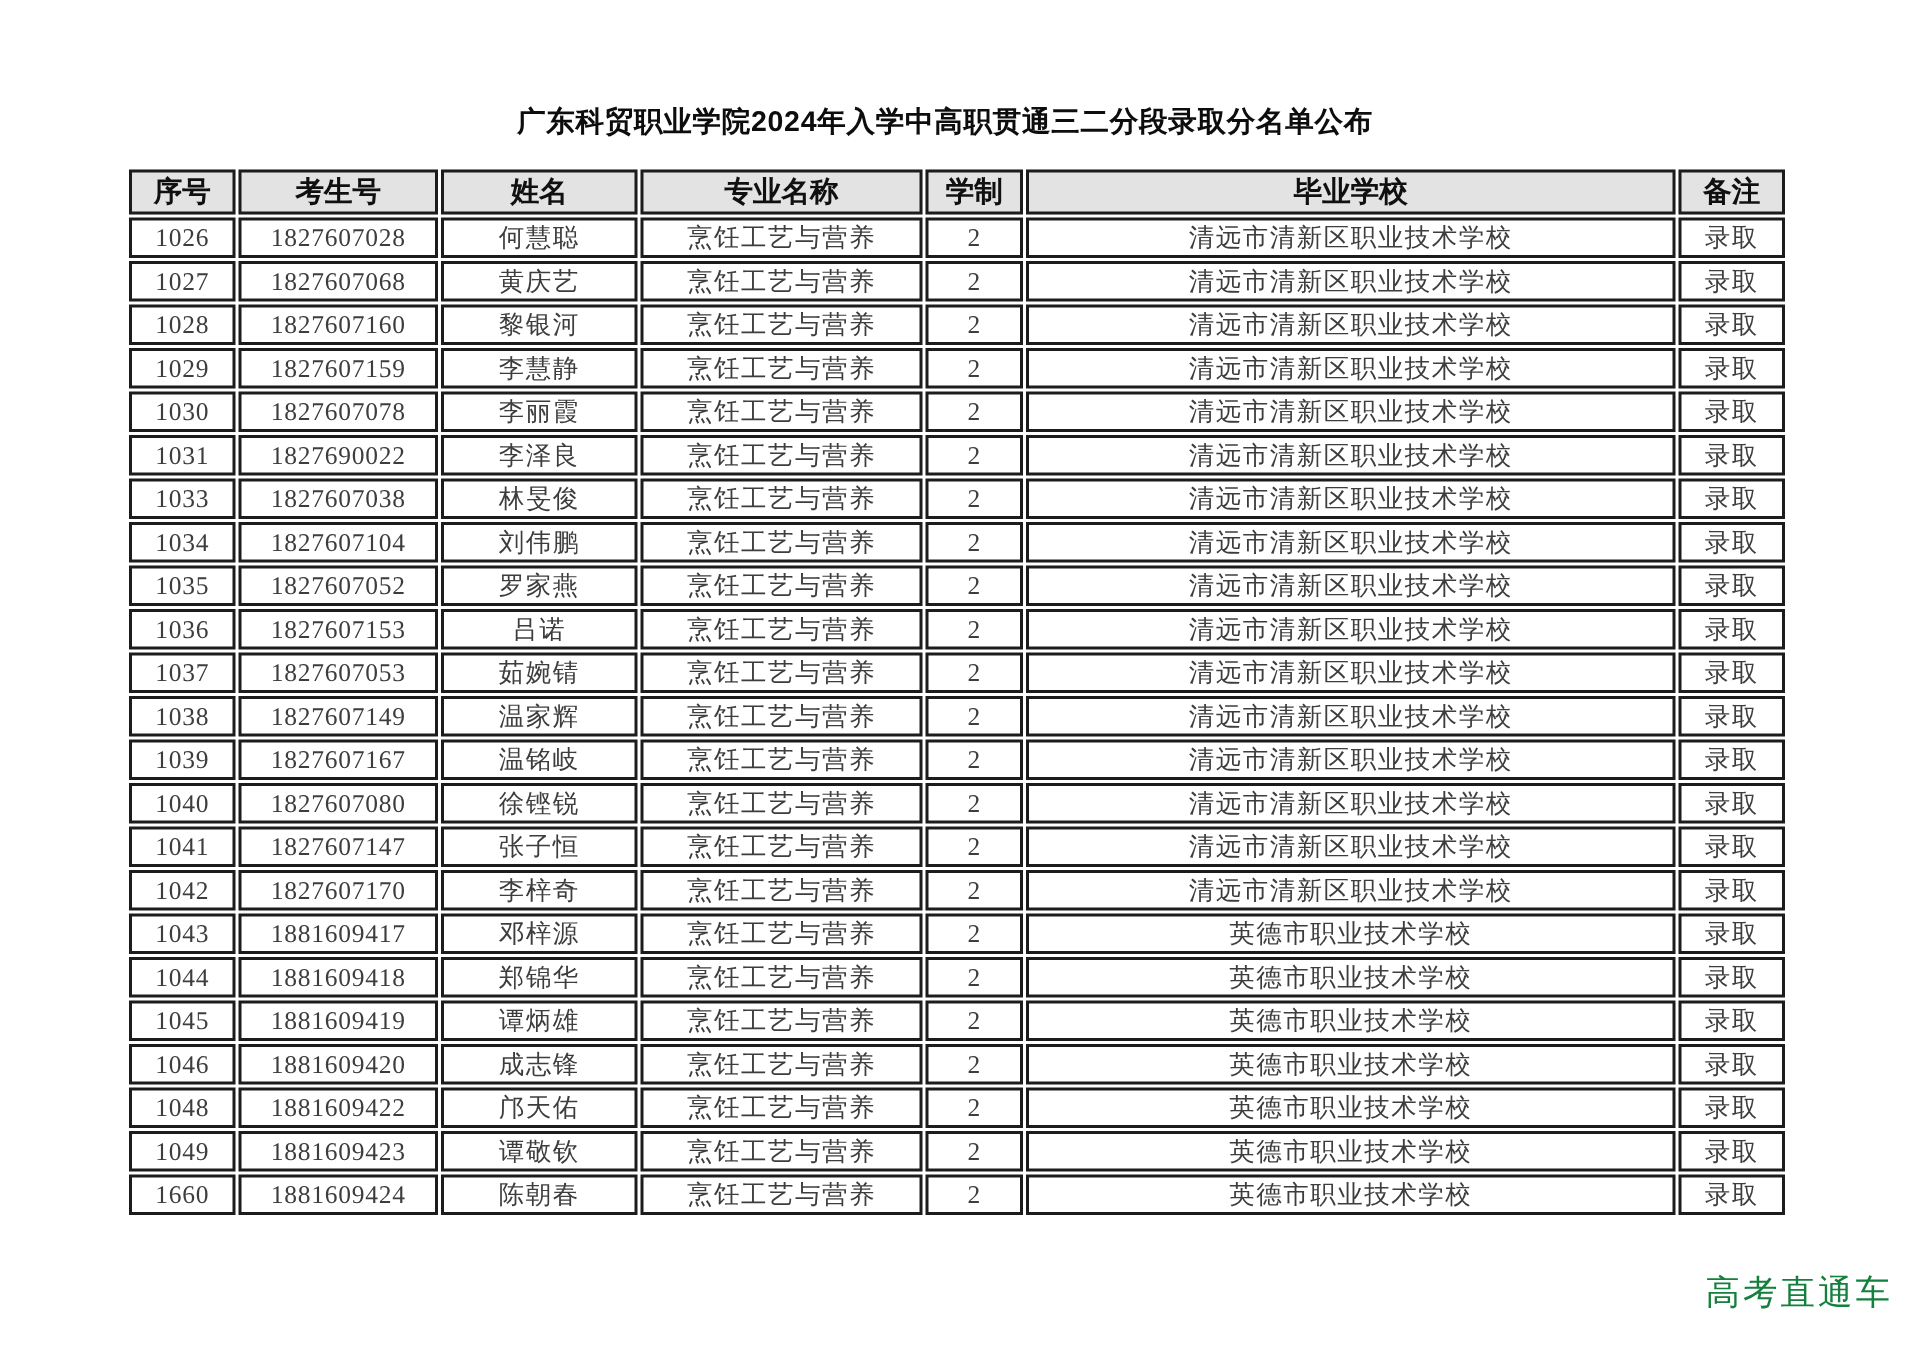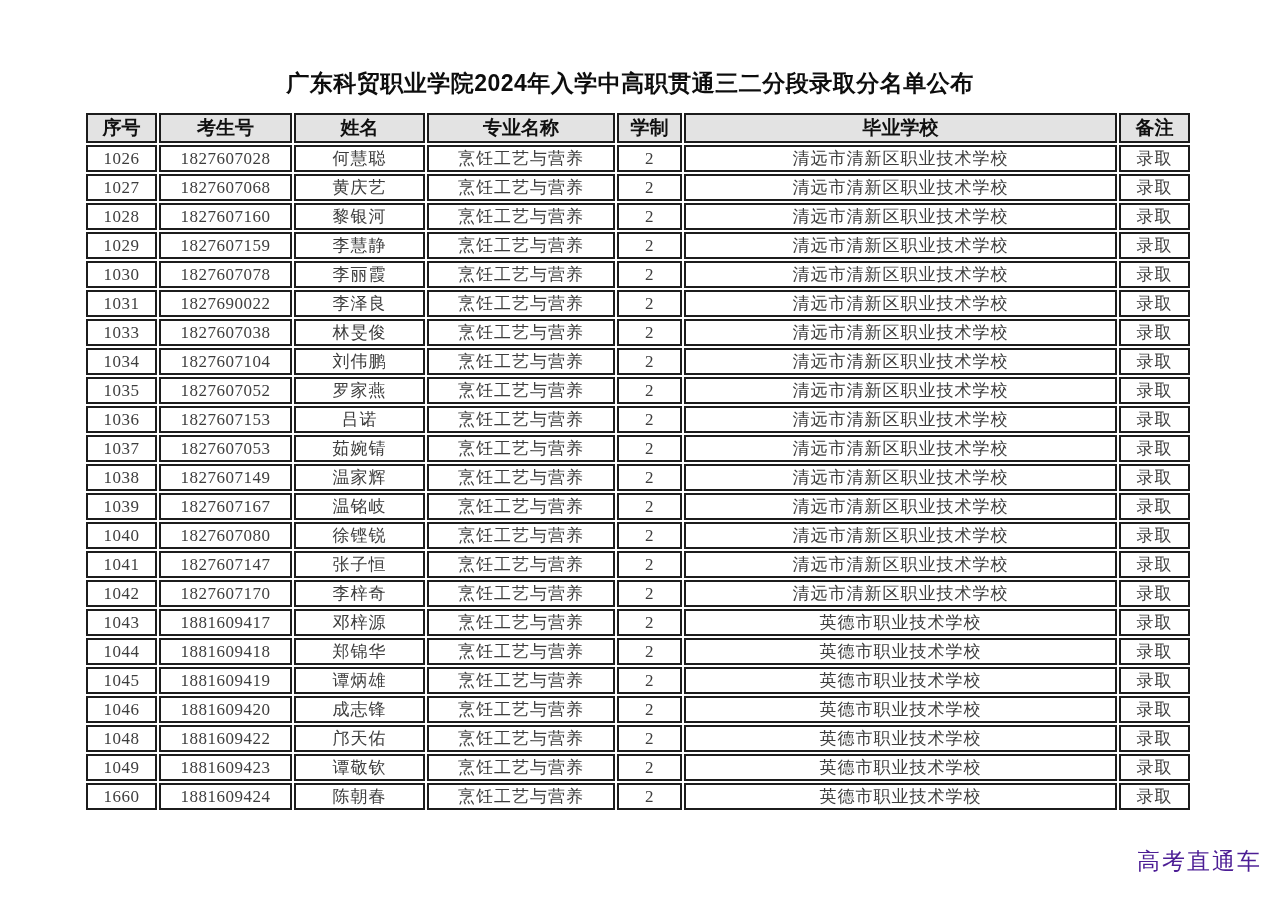--- a/index.html
+++ b/index.html
@@ -17,21 +17,21 @@
   }
   .title {
     position: absolute;
     left: 84px;
     top: 68px;
     width: 1092px;
     margin: 0;
     text-align: center;
     font-family: "Liberation Sans", "DejaVu Sans", sans-serif;
     font-weight: bold;
-    font-size: 23px;
+    font-size: 19px;
     letter-spacing: 0.5px;
     color: #0d0d0d;
     white-space: nowrap;
   }
   table.admission {
     position: absolute;
     left: 84px;
     top: 111px;
     width: 1092px;
     table-layout: fixed;
@@ -67,21 +67,21 @@
   table.admission td.num {
     letter-spacing: 0.5px;
   }
   .watermark {
     position: absolute;
     right: 18px;
     top: 846px;
     font-family: "Liberation Sans", "DejaVu Sans", sans-serif;
     font-size: 23px;
     letter-spacing: 2px;
-    color: #4c1d95;
+    color: #15803d;
   }
 </style>
 </head>
 <body>
 
 <div class="page">
 
   <h1 class="title">广东科贸职业学院2024年入学中高职贯通三二分段录取分名单公布</h1>
 
   <table class="admission">

